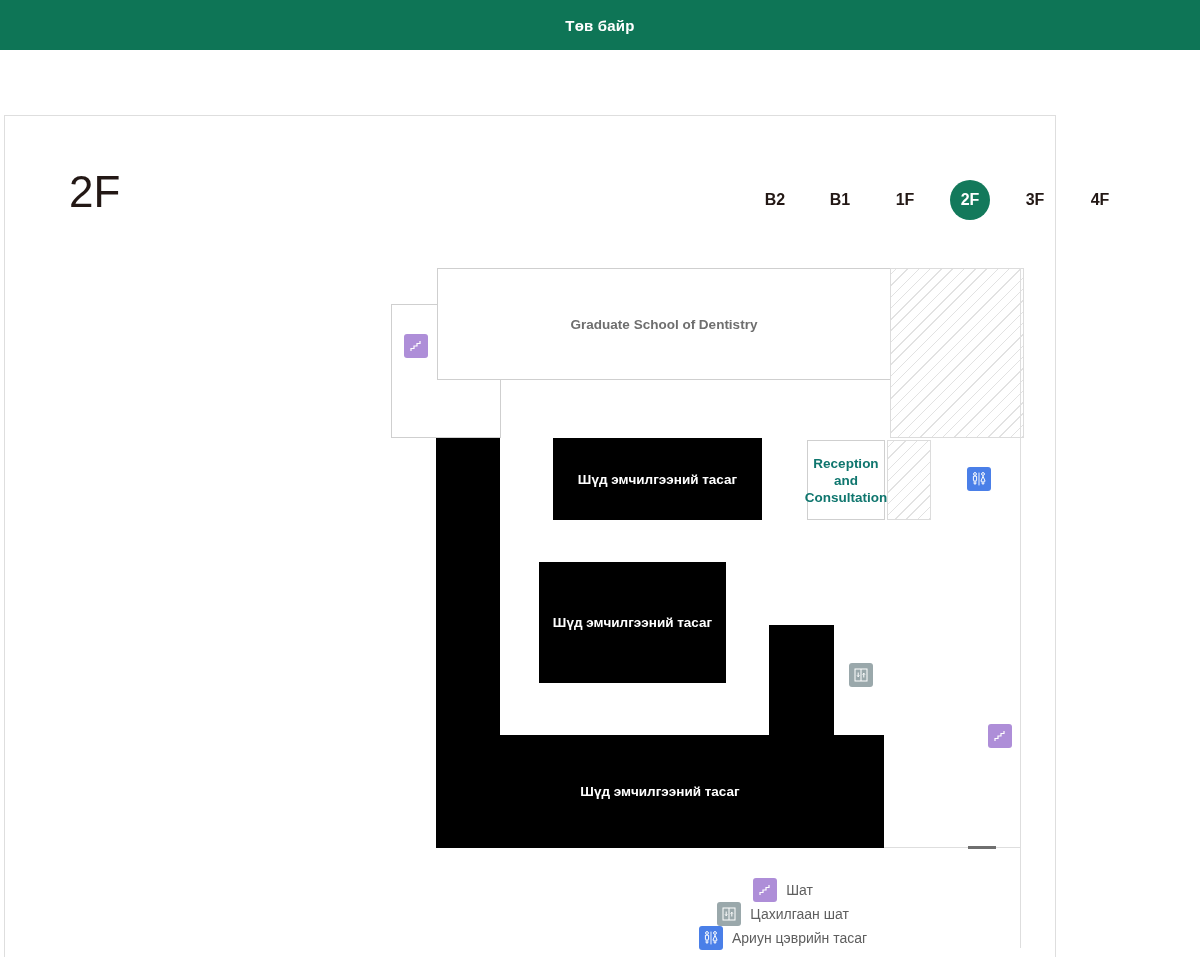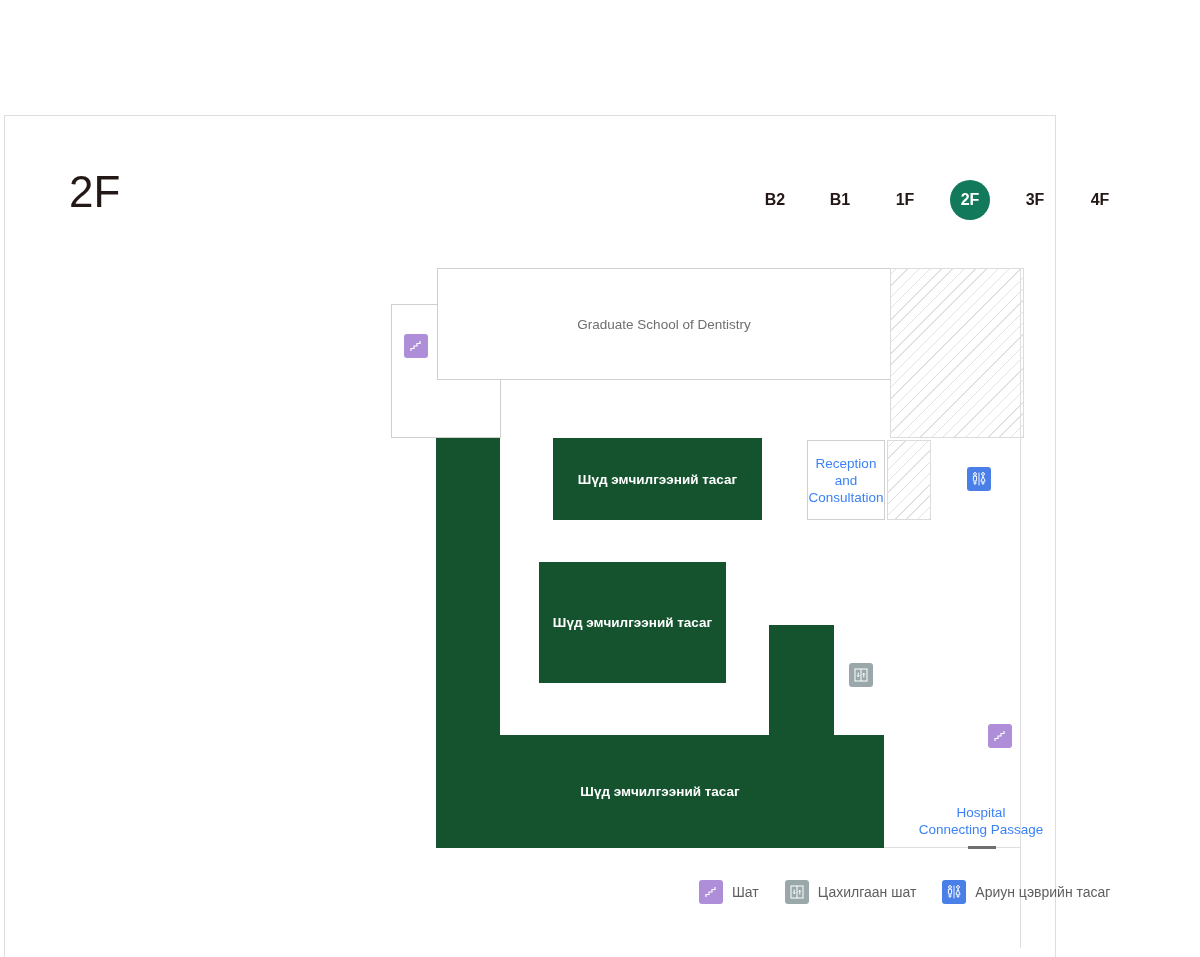--- a/index.html
+++ b/index.html
@@ -102,21 +102,21 @@
     left: 0; top: 0;
     width: 1192px; height: 857px;
   }
   .map > * { position: absolute; }
 
   .rm-outline {
     border: 1px solid #cfcfcf;
     background: #ffffff;
   }
   .rm-teal {
-    background: #14532d;
+    background: #000000;
   }
   .rm-hatch {
     border: 1px solid #dcdcdc;
     background-color: #ffffff;
     background-image: repeating-linear-gradient(
       -45deg,
       #e2e2e2 0px, #e2e2e2 1px,
       rgba(255,255,255,0) 1px, rgba(255,255,255,0) 8px
     );
   }
@@ -128,29 +128,29 @@
     display: flex;
     align-items: center;
     justify-content: center;
     text-align: center;
     width: 100%; height: 100%;
     pointer-events: none;
   }
   .label-dark {
     color: #6e6e6e;
     font-size: 13.5px;
-    font-weight: 400;
+    font-weight: 700;
   }
   .label-white {
     color: #ffffff;
     font-size: 13.5px;
     font-weight: 700;
   }
   .free-label {
-    color: #3b82f6;
+    color: #0f766e;
     font-size: 13.5px;
     text-align: center;
     line-height: 17px;
     white-space: pre-line;
   }
 
   
   .ficon {
     width: 24px; height: 24px;
     border-radius: 3px;
@@ -187,20 +187,21 @@
 
   .door-mark {
     background: #6f6f6f;
     height: 3px;
   }
 </style>
 </head>
 <body>
 
 <div class="tabbar">
+  <div class="tab active">Төв байр</div>
 </div>
 
 <div class="panel">
 
   <div class="floor-title" style="left:64px; top:54px;">2F</div>
 
   <div class="floor-select" style="left:750px; top:64px;">
     <div class="floor-btn">
       <span class="pill">B2</span>
     </div>
@@ -255,22 +256,20 @@
     <div class="rm-teal" style="left:431px; top:619px; width:448px; height:113px;">
       <div class="rm-label label-white" style="justify-content:center; padding-right:0;">Шүд эмчилгээний тасаг</div>
     </div>
 
     <div style="left:1015px; top:152px; width:1px; height:680px; background:#dedede;"></div>
 
     <div style="left:879px; top:731px; width:137px; height:1px; background:#dedede;"></div>
 
     <div class="door-mark" style="left:963px; top:730px; width:28px;"></div>
 
-    <div class="free-label" style="left:896px; top:688px; width:160px; text-align:center;">Hospital
-Connecting Passage</div>
 
     <div class="ficon ic-stairs" style="left:399px; top:218px;">
       <svg width="14" height="14" viewBox="0 0 14 14" aria-hidden="true">
         <polyline points="2,12 2,9.5 5,9.5 5,7 8,7 8,4.5 11,4.5 11,2" fill="none" stroke="#ffffff" stroke-width="1.2"></polyline>
       </svg>
     </div>
 
     <div class="ficon ic-rest" style="left:962px; top:351px;">
       <svg width="16" height="16" viewBox="0 0 16 16" aria-hidden="true">
         <circle cx="4" cy="3" r="1.4" fill="none" stroke="#fff" stroke-width="1"></circle>
@@ -291,21 +290,21 @@
     </div>
 
     <div class="ficon ic-stairs" style="left:983px; top:608px;">
       <svg width="14" height="14" viewBox="0 0 14 14" aria-hidden="true">
         <polyline points="2,12 2,9.5 5,9.5 5,7 8,7 8,4.5 11,4.5 11,2" fill="none" stroke="#ffffff" stroke-width="1.2"></polyline>
       </svg>
     </div>
 
   </div>
 
-  <div class="legend" style="left:694px; top:762px;">
+  <div class="legend" style="left:694px; top:762px;flex-direction:column;">
 
     <div class="legend-item">
       <div class="ficon ic-stairs">
         <svg width="14" height="14" viewBox="0 0 14 14" aria-hidden="true">
           <polyline points="2,12 2,9.5 5,9.5 5,7 8,7 8,4.5 11,4.5 11,2" fill="none" stroke="#ffffff" stroke-width="1.2"></polyline>
         </svg>
       </div>
       <span class="legend-text">Шат</span>
     </div>
 

